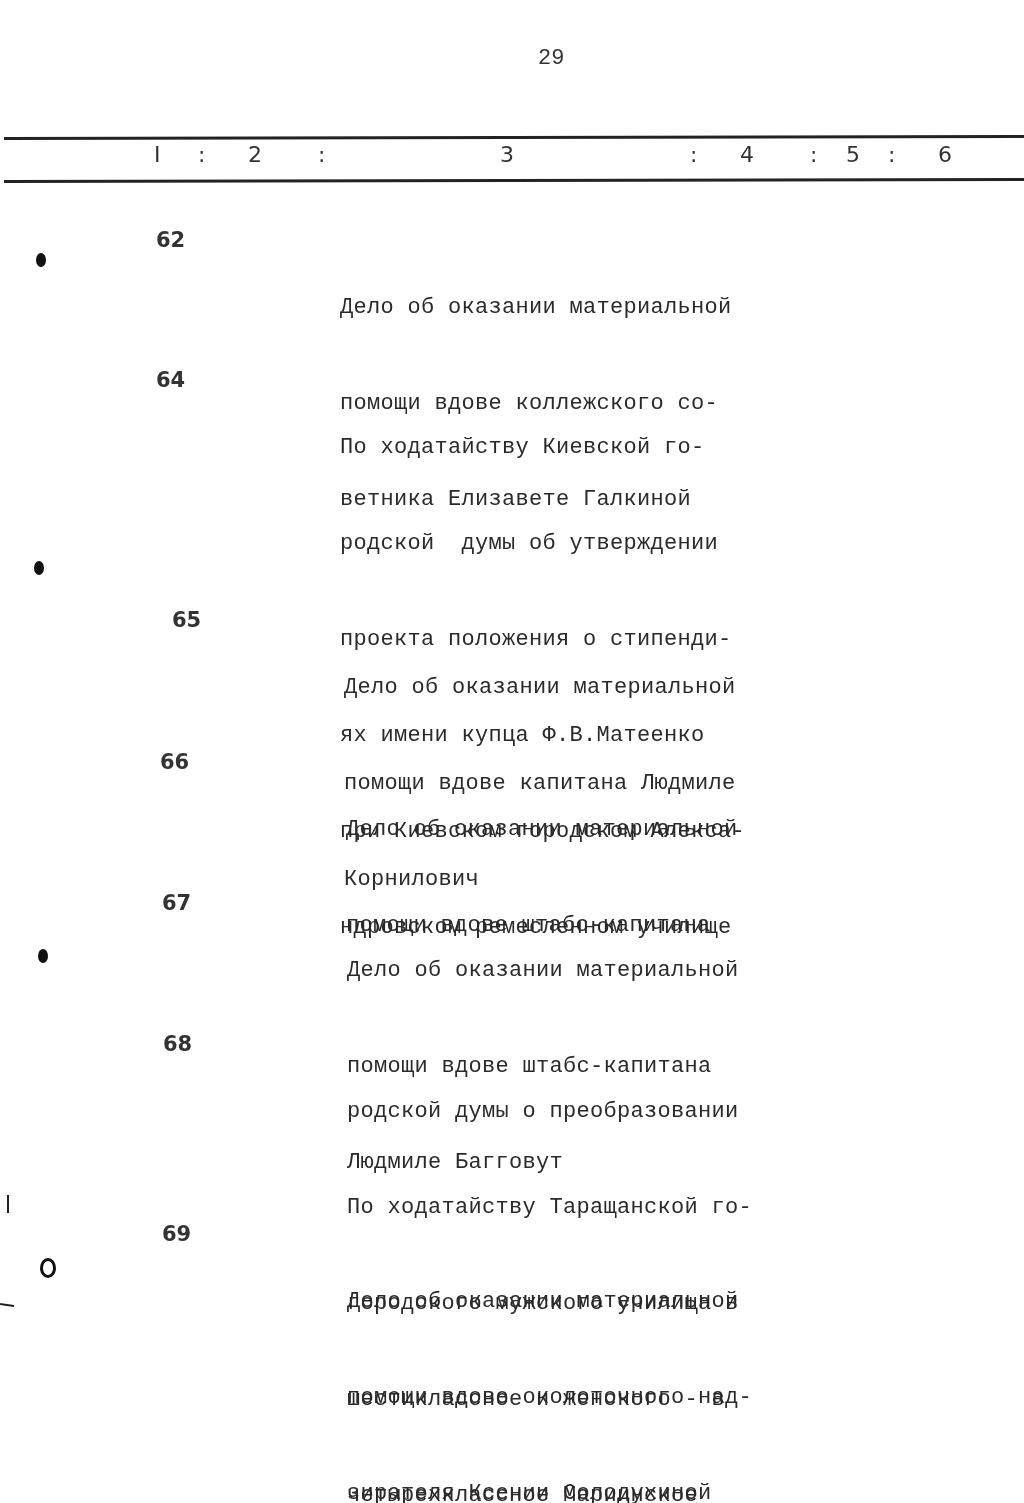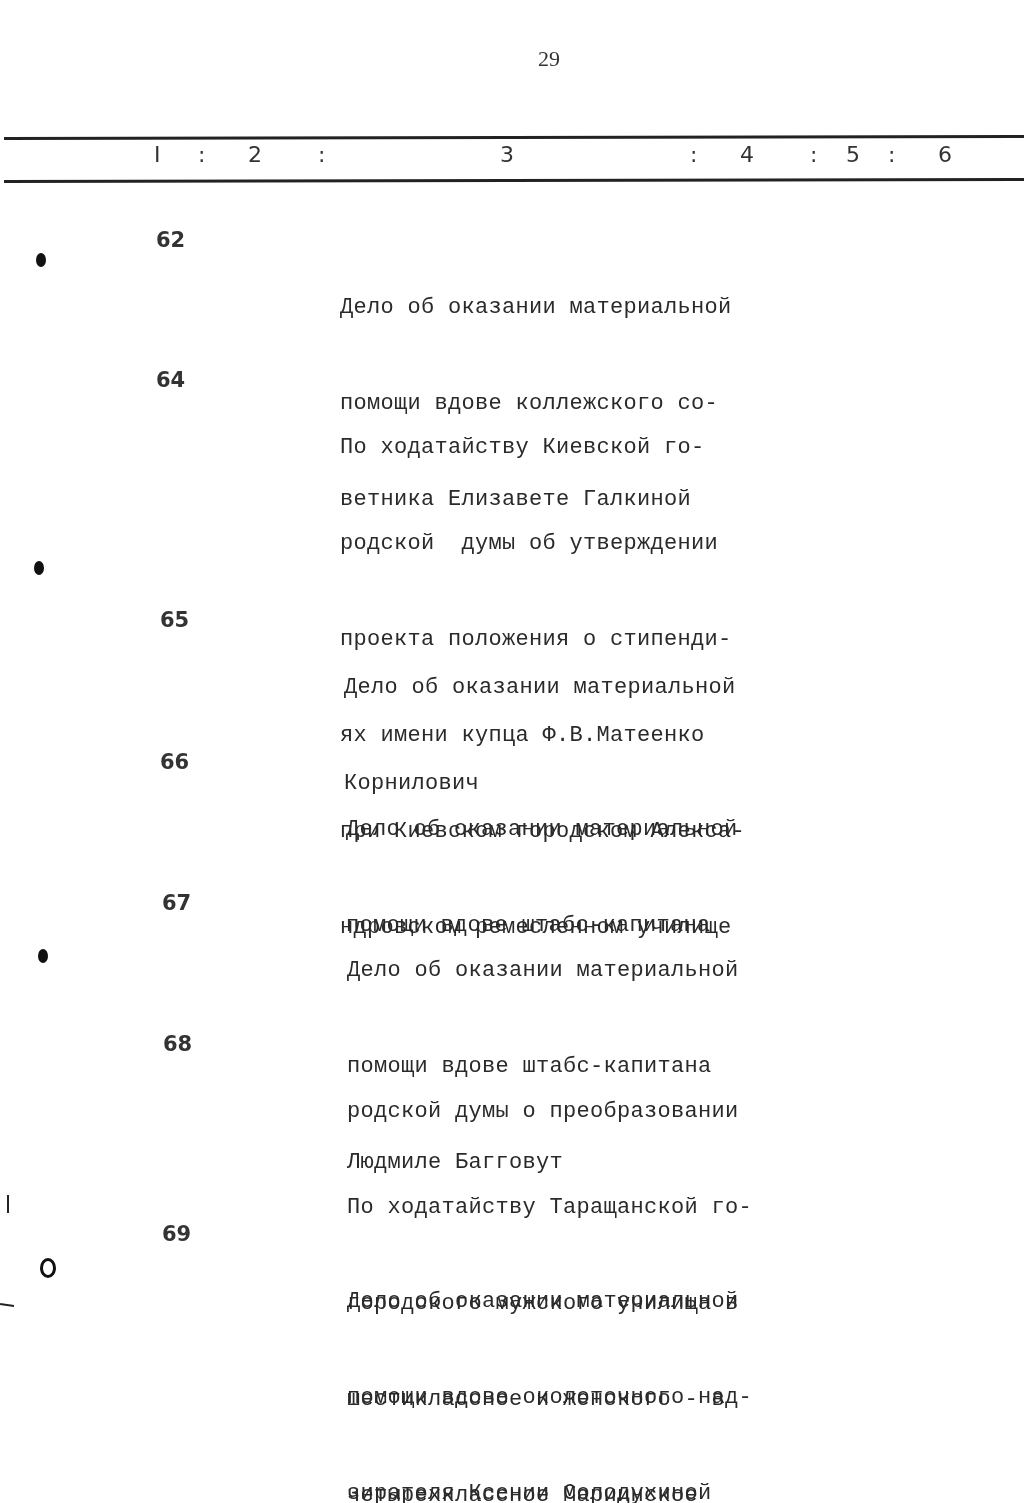--- a/index.html
+++ b/index.html
@@ -6,21 +6,21 @@
   body {
     width: 1024px; height: 1503px;
     background: #ffffff;
     position: relative;
     overflow: hidden;
     font-family: "Liberation Mono", "DejaVu Sans Mono", monospace;
     color: #222;
   }
   .page-number {
     position: absolute; top: 46px; left: 538px;
-    font-family: Liberation Serif, serif;
+    font-family: Liberation Mono, monospace;
     font-size: 22px; color: #333;
   }
   .rule {
     position: absolute; left: 4px; right: 0;
     height: 3px; background: #222;
   }
   .rule.top { top: 136px; transform: rotate(-0.12deg); }
   .rule.bottom { top: 179px; transform: rotate(-0.12deg); }
   .col-header {
     position: absolute; top: 142px;
@@ -89,23 +89,24 @@
     <div>По ходатайству Киевской го-</div>
     <div>родской  думы об утверждении</div>
     <div>проекта положения о стипенди-</div>
     <div>ях имени купца Ф.В.Матеенко</div>
     <div>при Киевском городском Алекса-</div>
     <div>ндровском ремесленном училище</div>
   </div>
 </div>
 
 <div class="row" style="top:608px">
-  <span class="row-num" style="left:160px">65</span>
+  <span class="row-num" style="left:172px">65</span>
   <div class="row-text" style="left:320px">
     <div>Дело об оказании материальной</div>
+    <div>помощи вдове капитана Людмиле</div>
     <div>Корнилович</div>
   </div>
 </div>
 
 <div class="row" style="top:750px">
   <span class="row-num" style="left:160px">66</span>
   <div class="row-text" style="left:322px">
     <div>Дело об оказании материальной</div>
     <div>помощи вдове штабс-капитана</div>
   </div>

